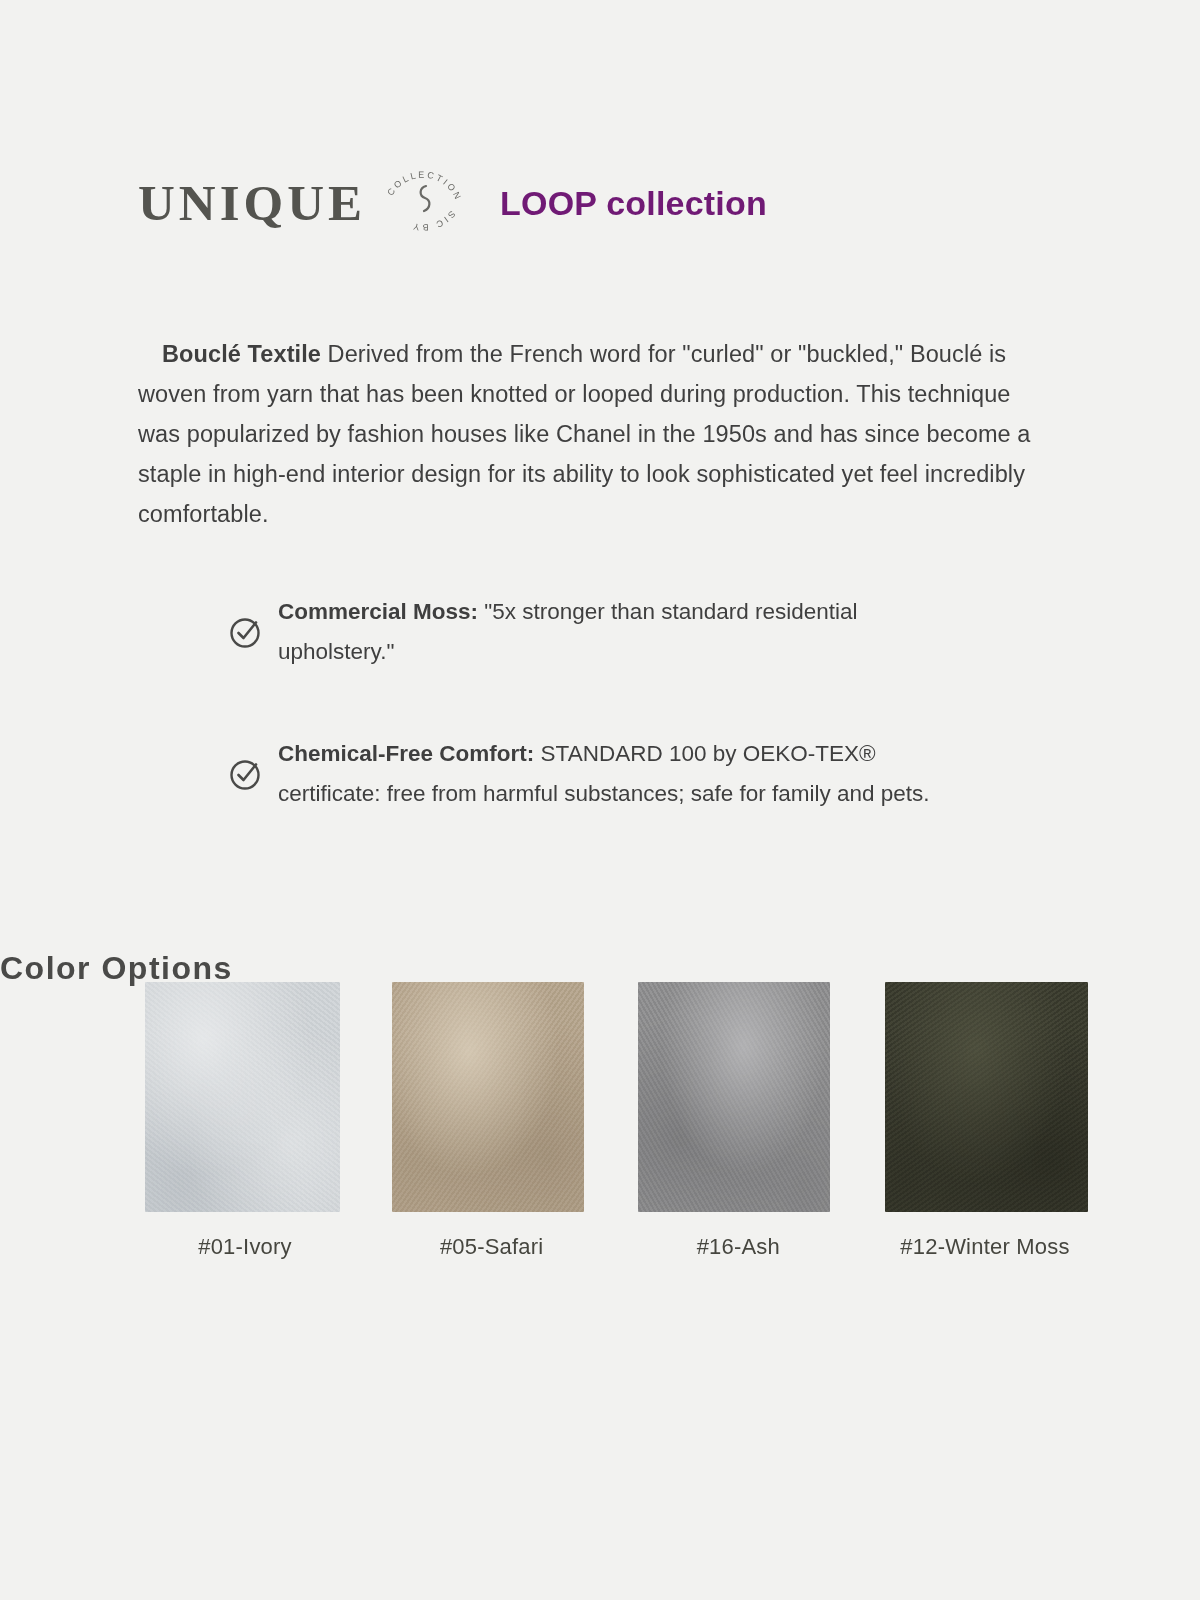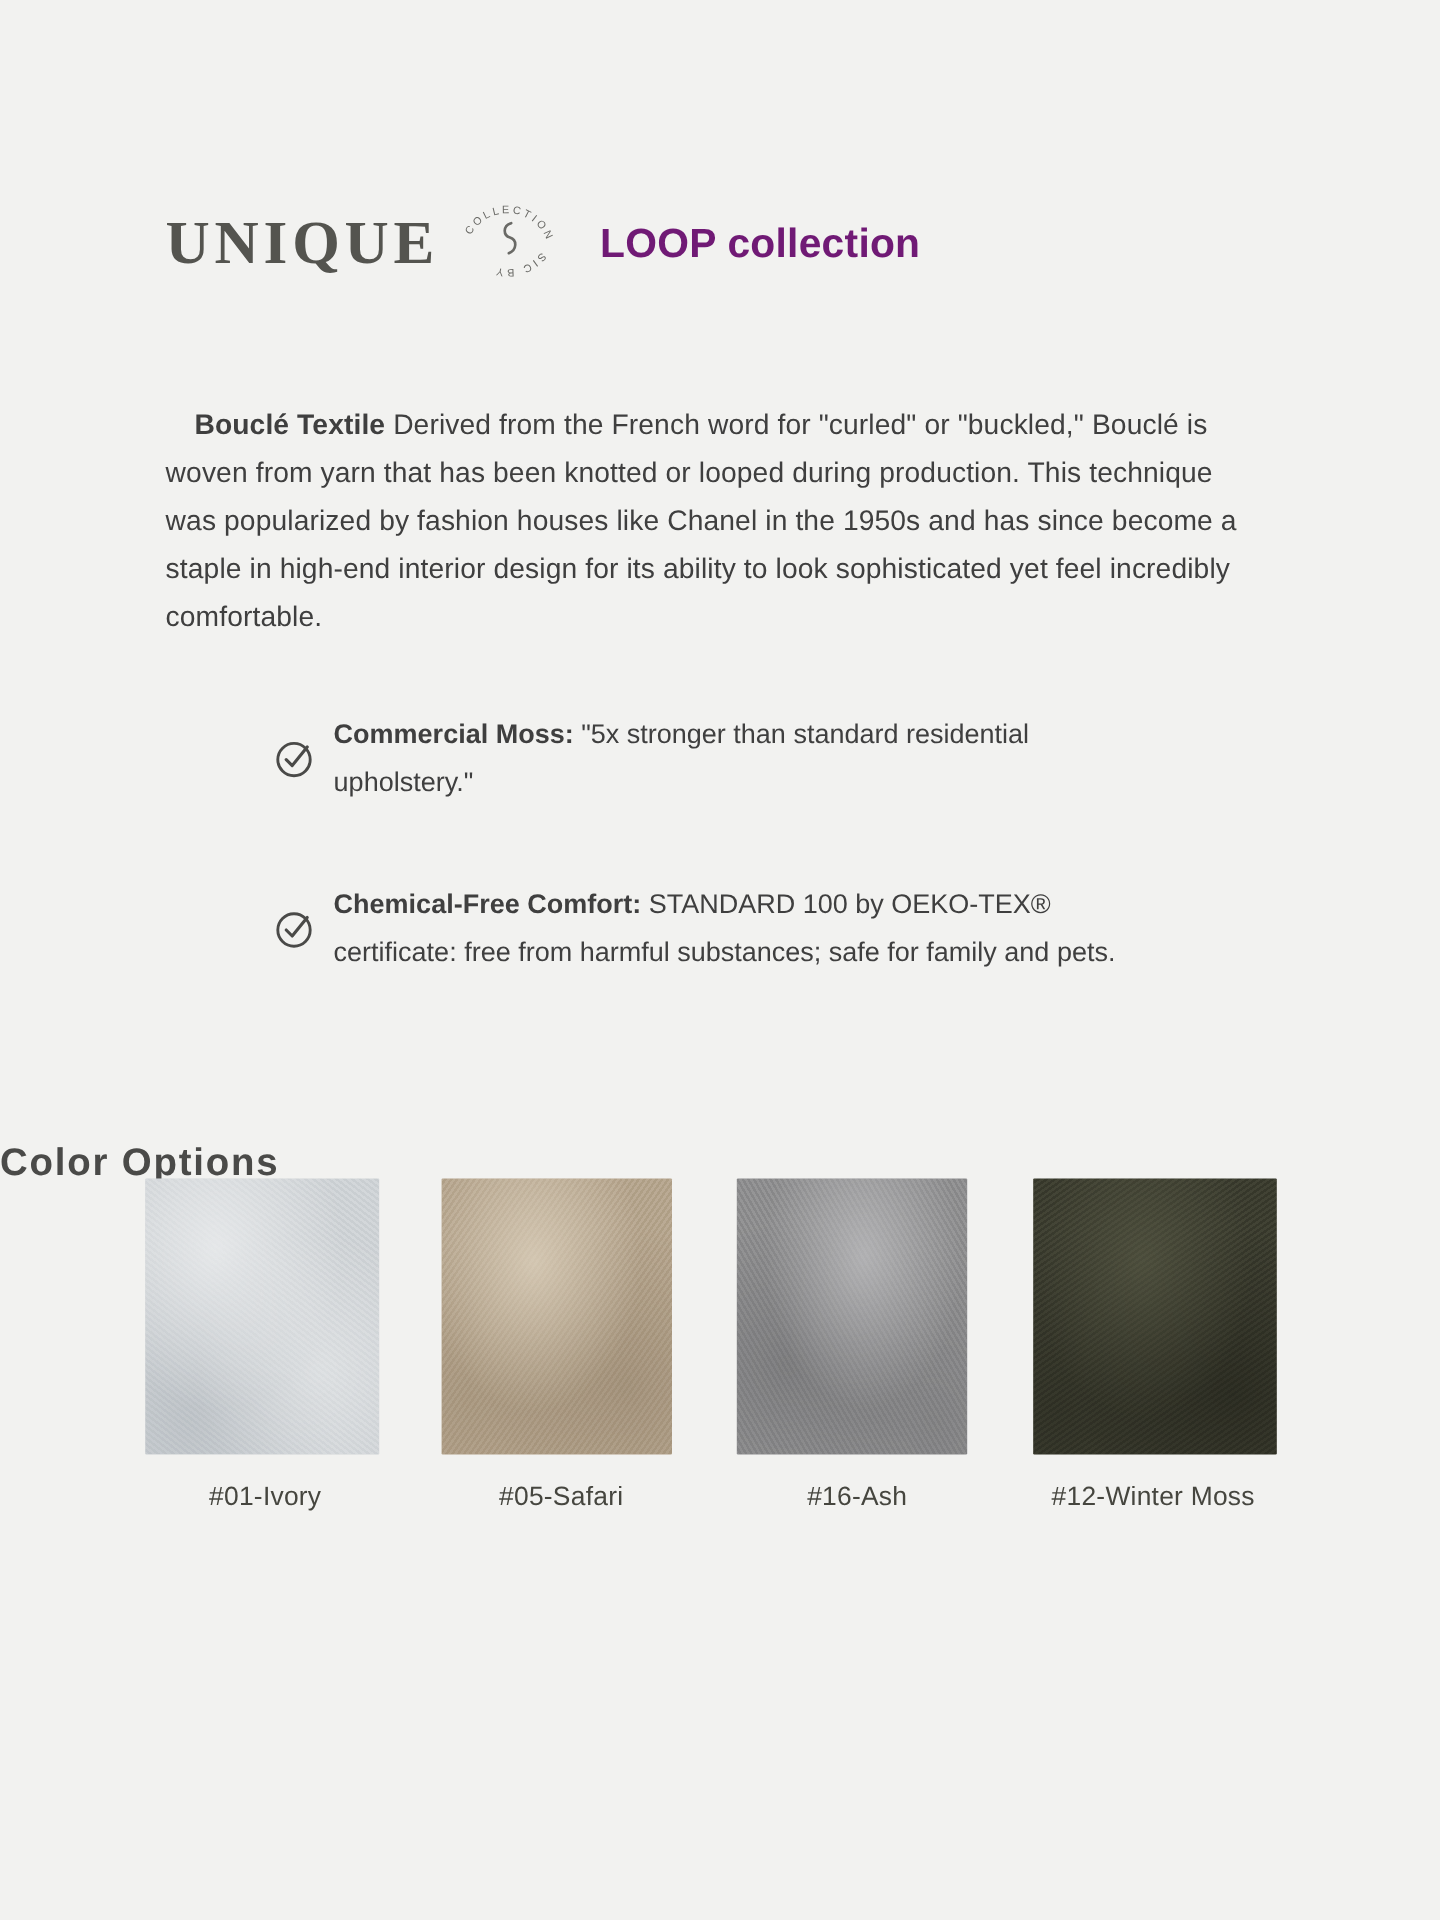--- a/index.html
+++ b/index.html
@@ -103,21 +103,21 @@
     width: 1200px;
     text-align: left;
     font-size: 32px;
     font-weight: 700;
     letter-spacing: 1.5px;
     color: #4a4a48;
     margin-top: 42px;
   }
   .swatches {
     position: absolute;
-    left: 121px;
+    left: 145px;
     top: 982px;
     width: 940px;
     display: flex;
     justify-content: space-between;
     align-items: center;
   }
   .swatch { width: 200px; }
   .swatch .chip {
     width: 195px;
     height: 230px;

